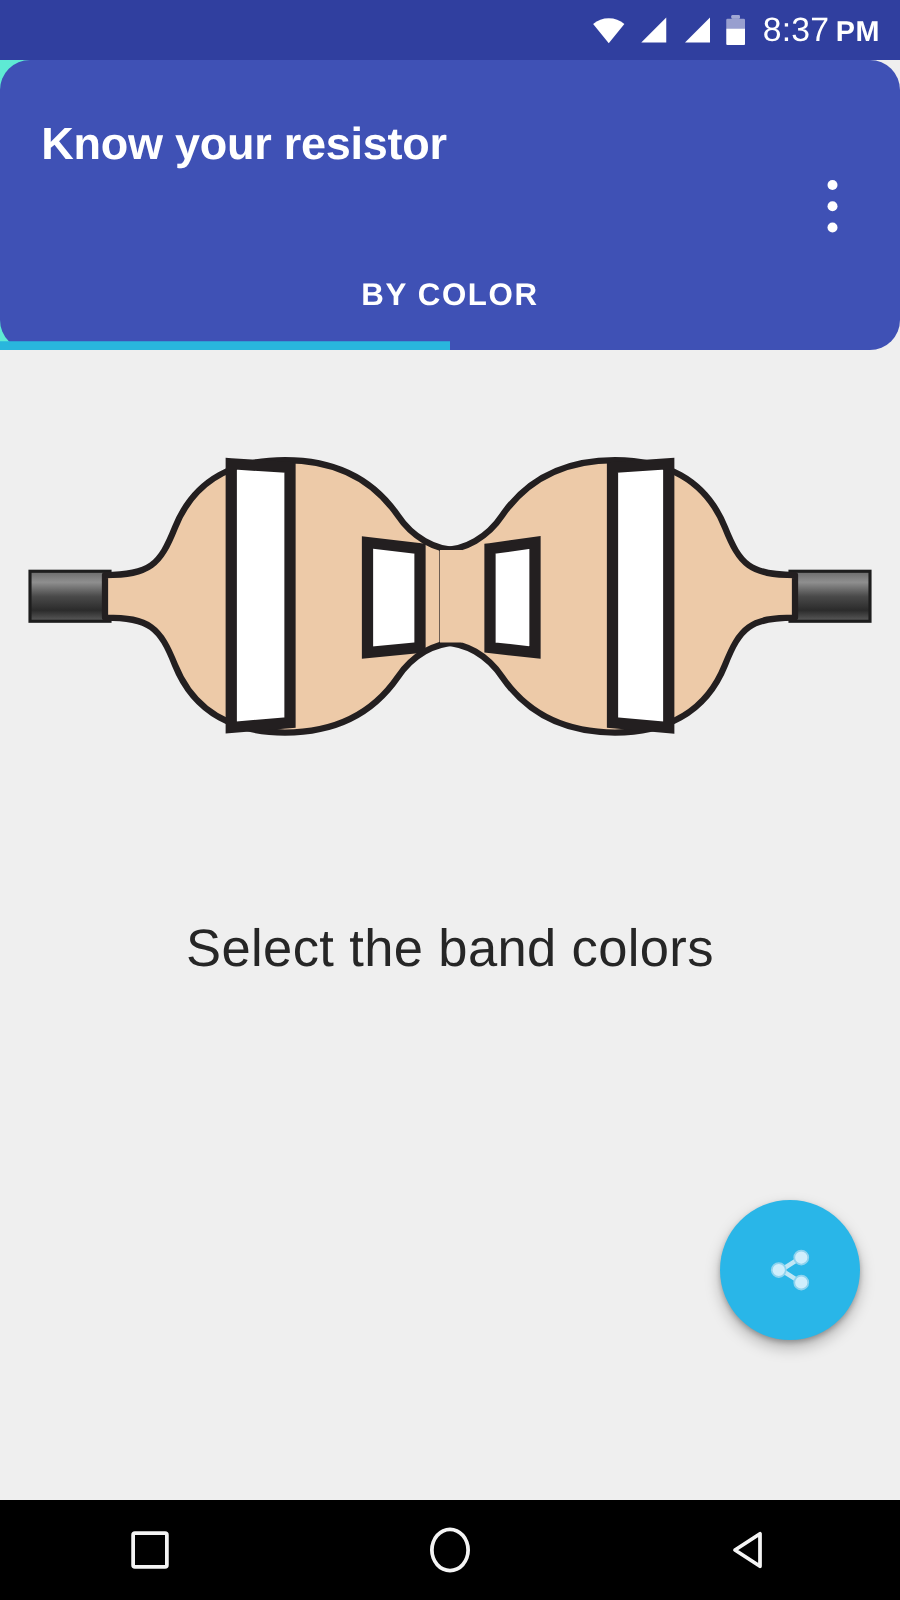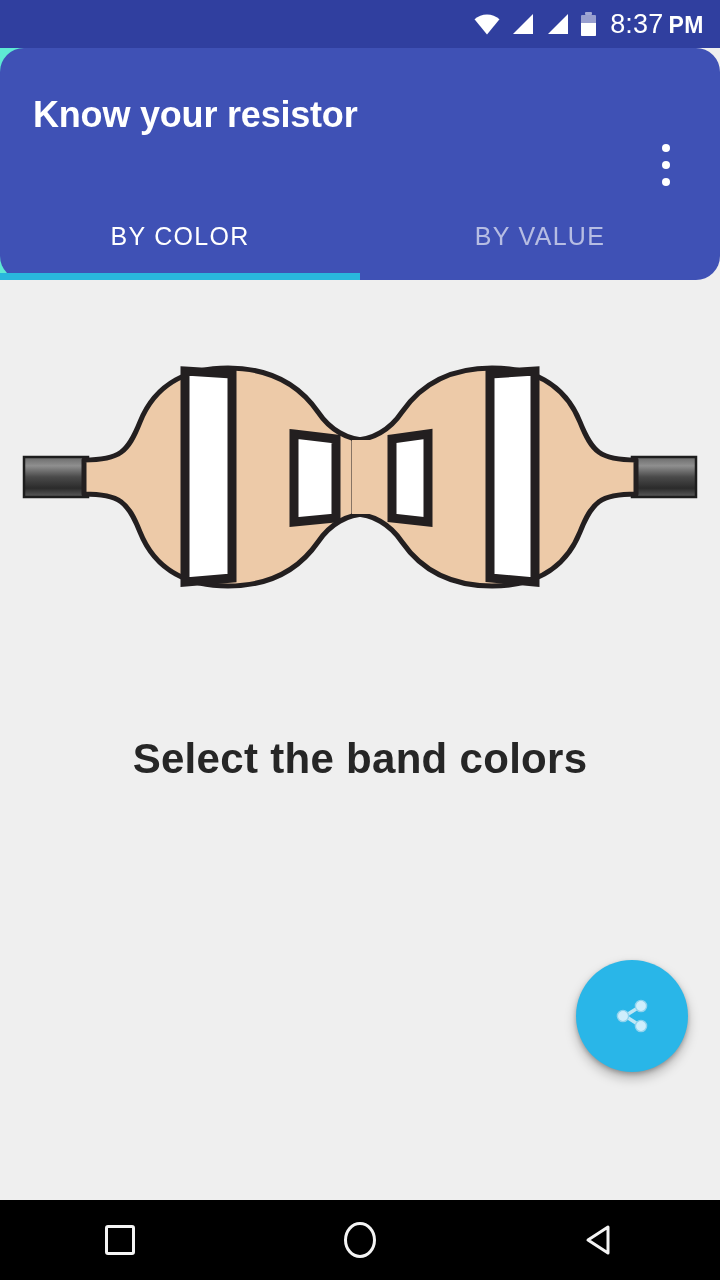--- a/index.html
+++ b/index.html
@@ -61,21 +61,21 @@
   }
   .overflow-btn .dot { width:8px; height:8px; border-radius:50%; background:#fff; }
 
   
   .tab-row {
     position:absolute; left:0; bottom:0; width:720px; height:80px;
     display:flex;
   }
   .tab {
     flex:1; display:flex; align-items:center; justify-content:center;
-    font-size:25px; font-weight:400; letter-spacing:1.3px;
+    font-size:25px; font-weight:700; letter-spacing:1.3px;
     cursor:pointer; position:relative; padding-bottom:8px;
   }
   .tab.active { color:#ffffff; }
   .tab.inactive { color:rgba(255,255,255,.62); }
   .tab-indicator {
     position:absolute; left:0; bottom:0; width:360px; height:7px;
     background:#29b6dd;
   }
 
   
@@ -84,21 +84,21 @@
     background:#efefef;
   }
   .resistor-wrap {
     position:absolute; top:80px; left:0; width:720px; height:270px;
   }
   .resistor-wrap svg { display:block; width:720px; height:270px; }
 
   .hint-text {
     position:absolute; top:455px; left:0; width:720px;
     text-align:center; color:#262626;
-    font-size:42px; font-weight:700; letter-spacing:.3px;
+    font-size:42px; font-weight:400; letter-spacing:.3px;
   }
 
   
   .fab {
     position:absolute; right:32px; bottom:128px;
     width:112px; height:112px; border-radius:50%;
     background:#29b6e8;
     box-shadow:0 6px 12px rgba(0,0,0,.26), 0 2px 4px rgba(0,0,0,.22);
     display:flex; align-items:center; justify-content:center;
     cursor:pointer; border:none;
@@ -164,23 +164,20 @@
 
     <div class="overflow-btn">
       <span class="dot"></span>
       <span class="dot"></span>
       <span class="dot"></span>
     </div>
 
     <div class="tab-row">
       <div class="tab active">
         <span>BY COLOR</span>
-      </div>
-      <div class="tab inactive">
-        <span>BY VALUE</span>
       </div>
       <div class="tab-indicator"></div>
     </div>
   </div>
 
   <div class="content">
 
     <div class="resistor-wrap">
       <svg viewBox="0 0 720 270" width="720" height="270">
         <defs>

